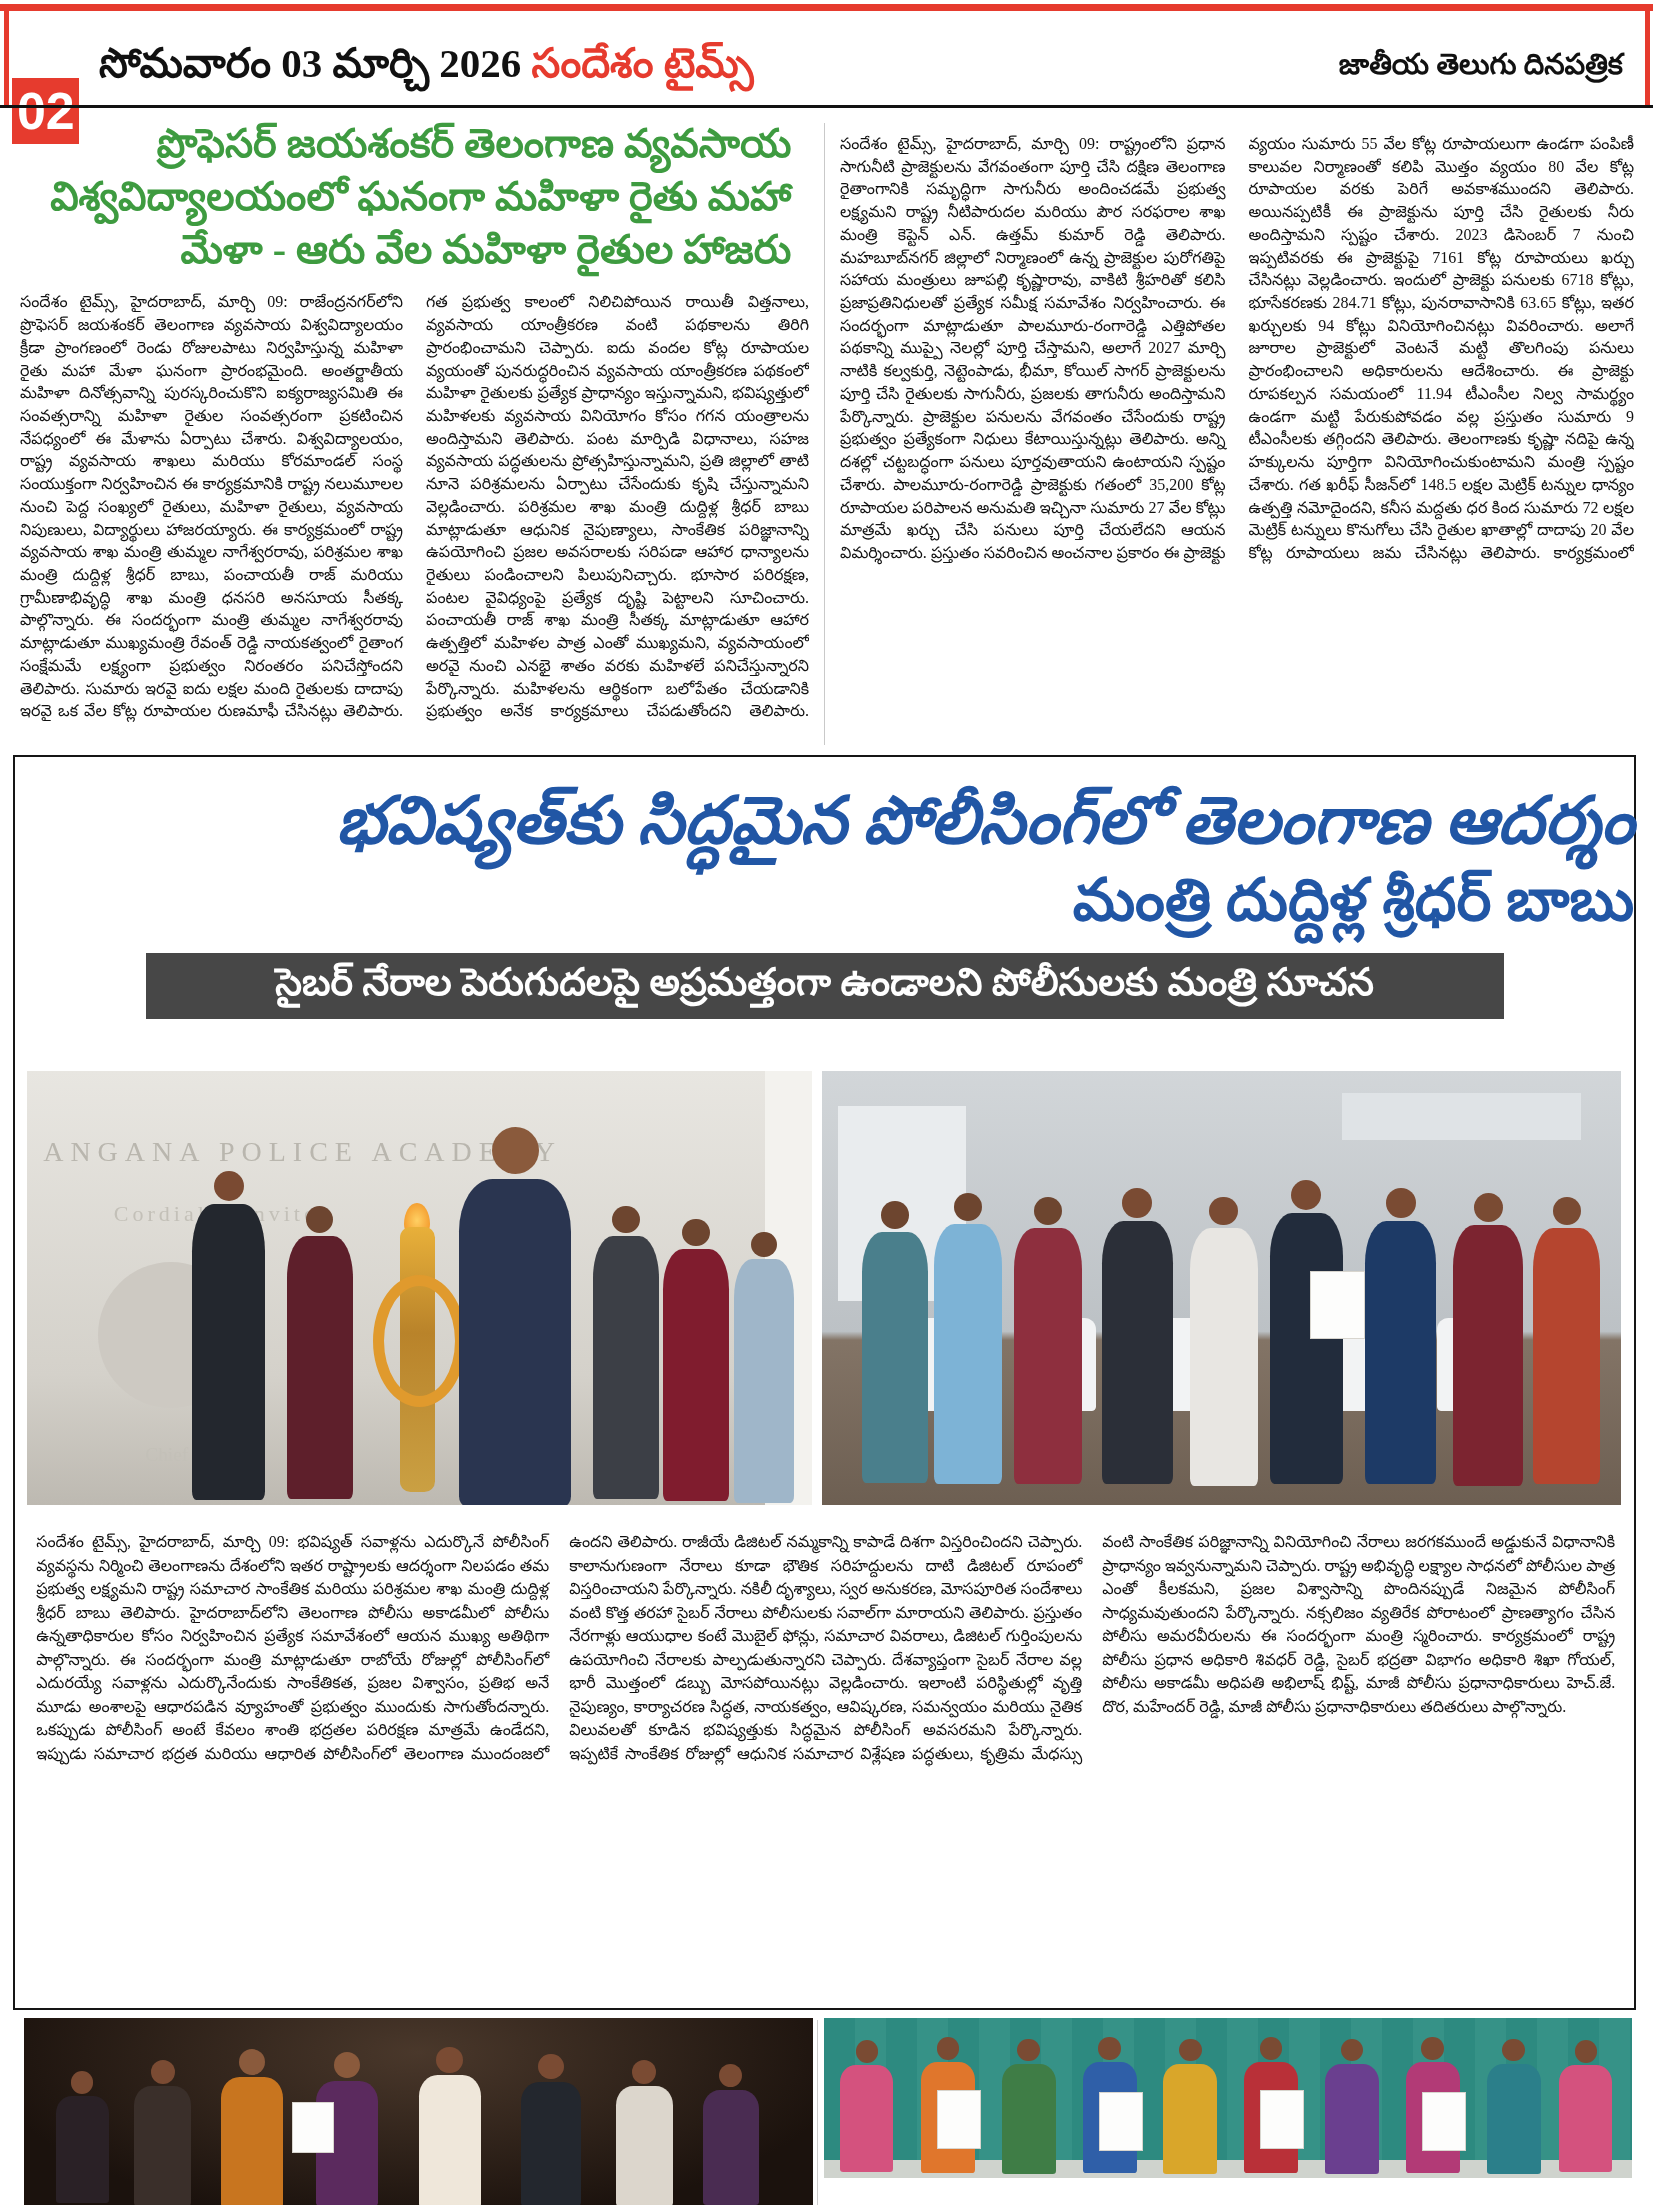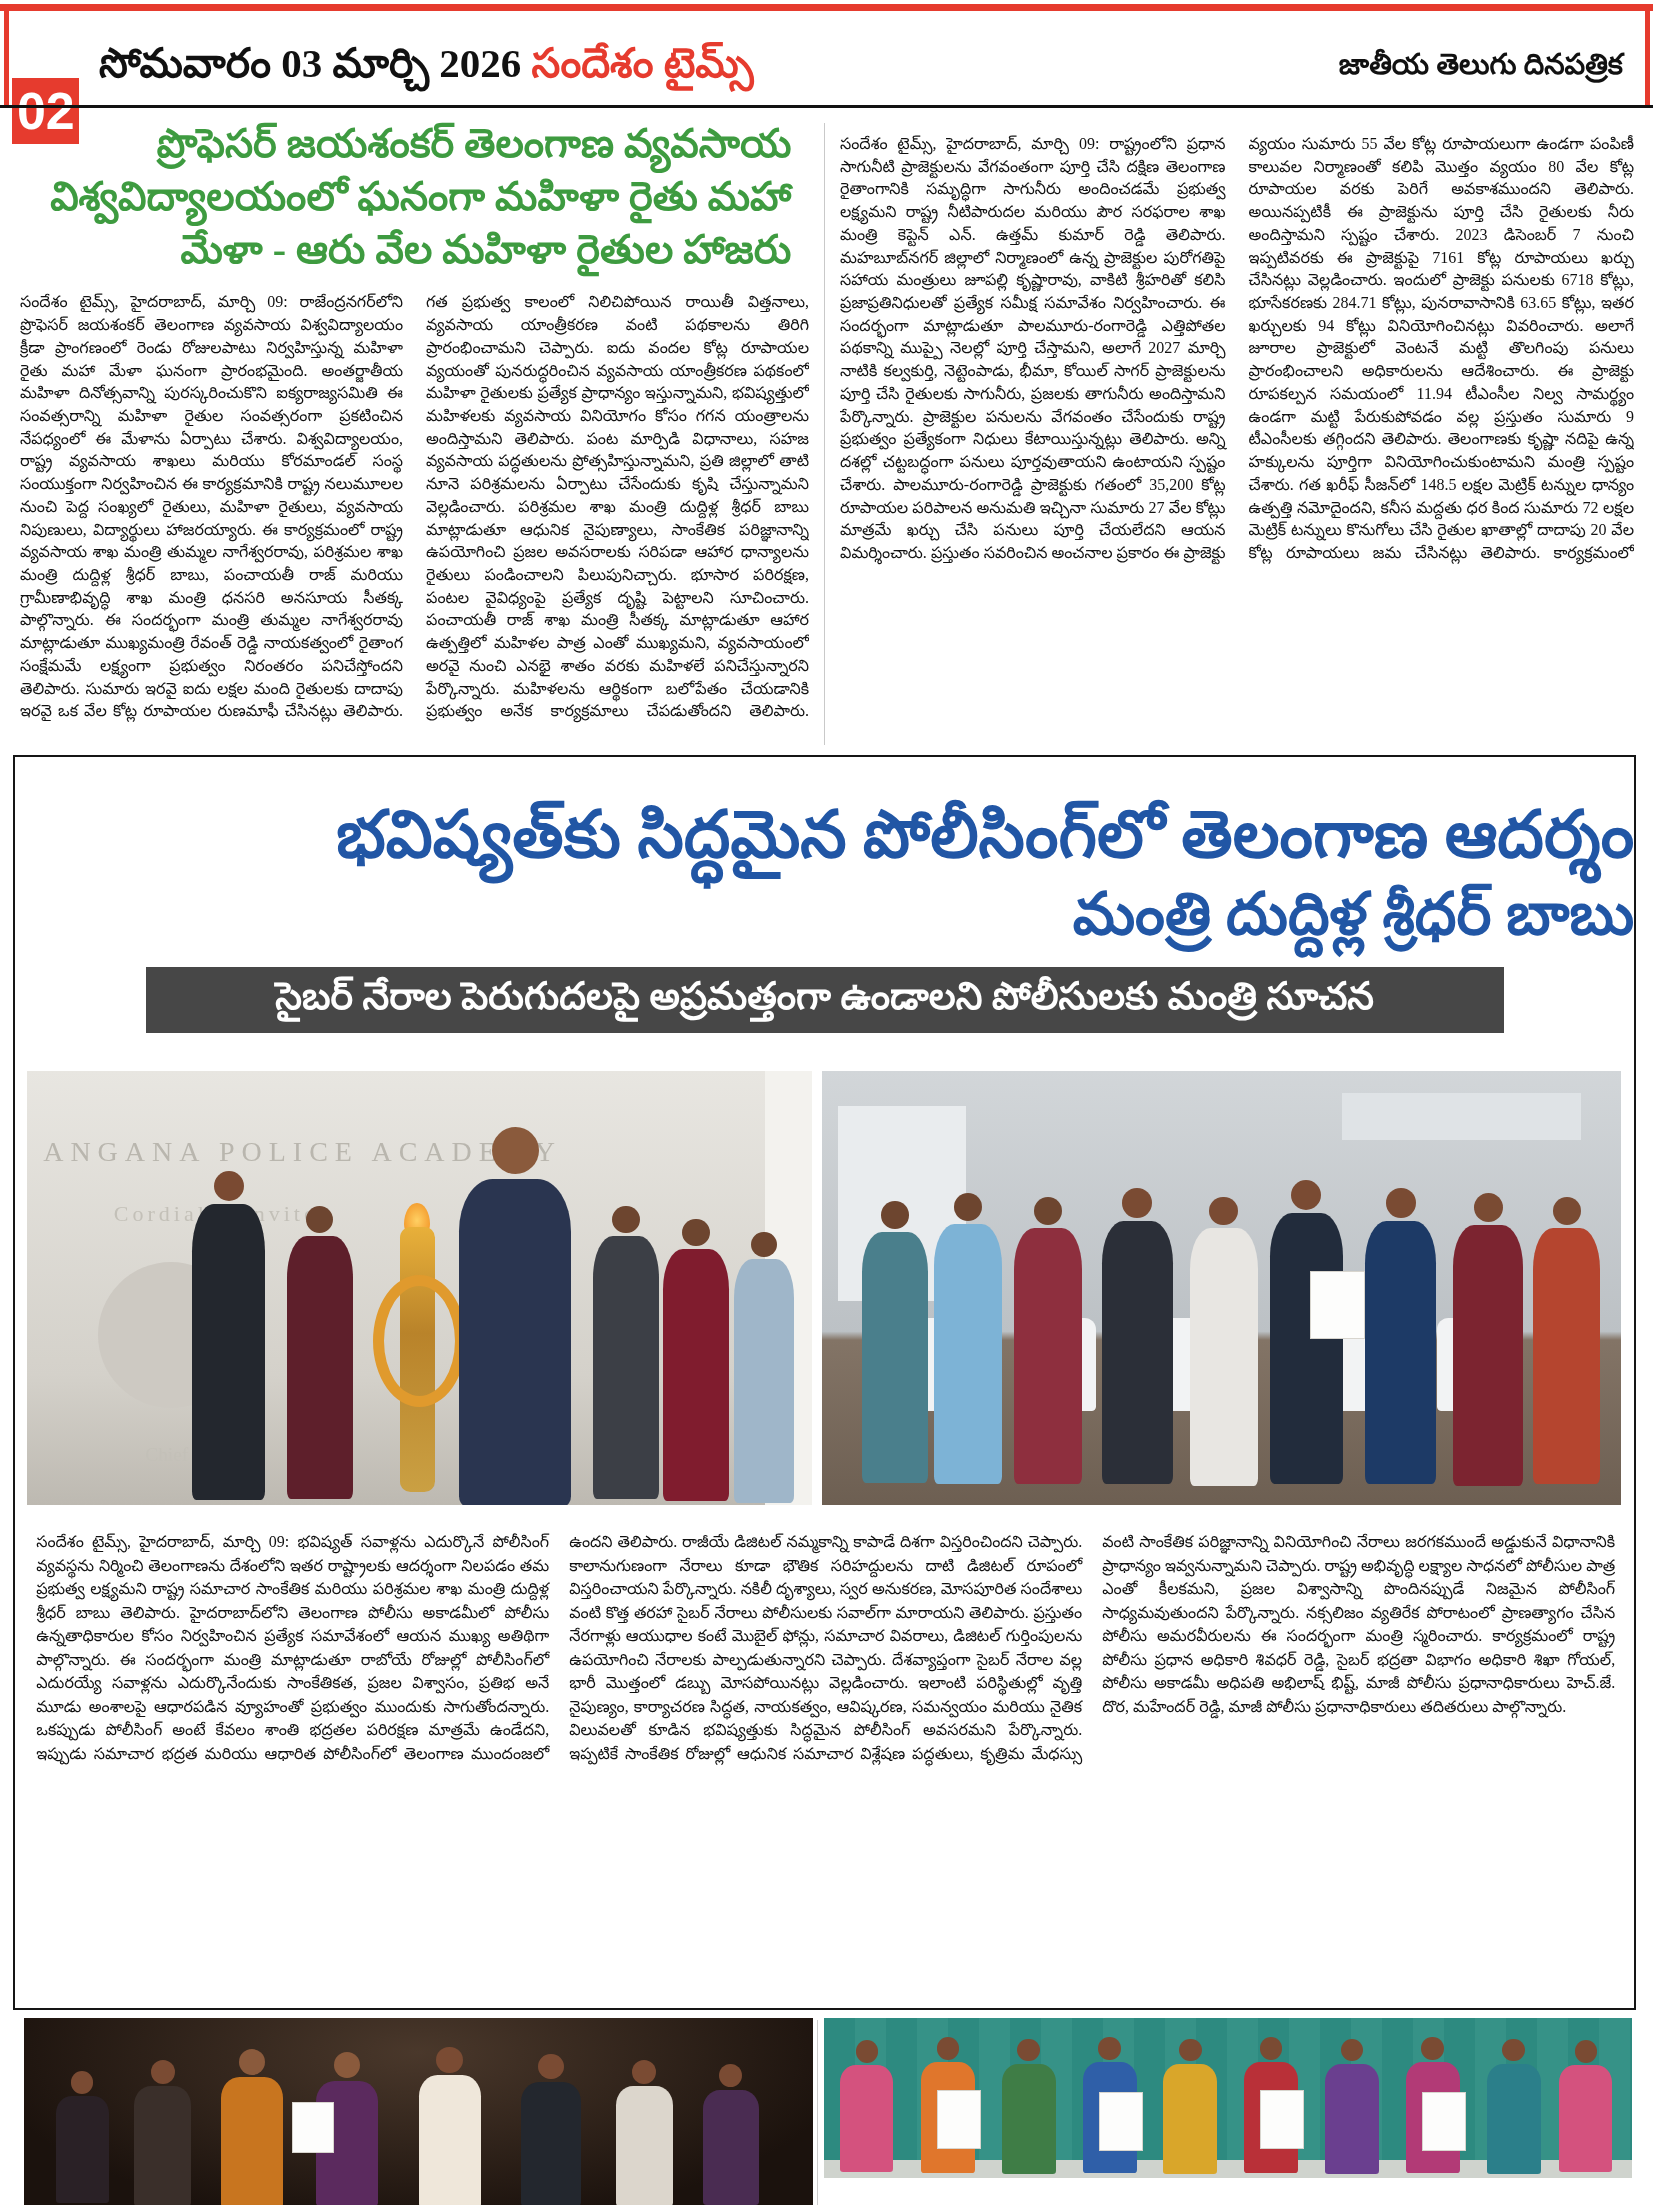--- a/index.html
+++ b/index.html
@@ -21,21 +21,21 @@
   #tl-art{position:absolute;left:20px;top:118px;width:789px;}
   #tl-art .headline{color:var(--green);font-size:40px;line-height:1.32;padding:0 17.6px;}
   #tr-art{position:absolute;left:840px;top:118px;width:794px;}
   #tr-art .headline{color:var(--red);font-size:40px;line-height:1.32;padding:0 13.2px;}
   .body2{column-count:2;column-gap:23px;font-size:16px;line-height:1.42;text-align:justify;
          margin-top:15px;height:445px;overflow:hidden;}
   #top-divider{position:absolute;left:824px;top:123px;width:0.9px;height:622px;background:#c9c9c9;}
   
   #main-box{position:absolute;left:13.2px;top:755px;width:1623px;height:1255px;border:2.2px solid #151515;
             background:#fff;box-sizing:border-box;}
-  #main-h1{margin-top:42px;font-size:66px;line-height:1.1;color:var(--blue);}
+  #main-h1{margin-top:28px;font-size:66px;line-height:1.1;color:var(--blue);font-style:italic;}
   #main-h2{margin-top:10px;font-size:59px;line-height:1.1;color:var(--blue);}
   #banner{margin:21px auto 0 auto;width:1358px;height:66px;background:var(--banner);
           color:#fff;font-weight:bold;font-size:38px;display:flex;align-items:center;justify-content:center;}
   #photo-row{position:absolute;left:12.3px;top:314px;width:1594px;height:434px;display:flex;gap:9.7px;}
   .photo{position:relative;overflow:hidden;}
   #photo1{width:785px;height:434px;background:linear-gradient(180deg,#e8e6e1,#d4d1ca 70%,#bdb9b1);}
   #photo2{width:799px;height:434px;background:linear-gradient(180deg,#d2d6d9 0%,#bcc1c5 60%,#837466 62%,#6d5f52 100%);}
   .bdrop{position:absolute;color:#b9b6ae;font-family:"Liberation Serif",serif;white-space:nowrap;}
   #bdrop1{left:2%;top:15%;font-size:28px;letter-spacing:7px;}
   #bdrop2{left:11%;top:30%;font-size:22px;letter-spacing:4px;color:#c3c0b8;}

